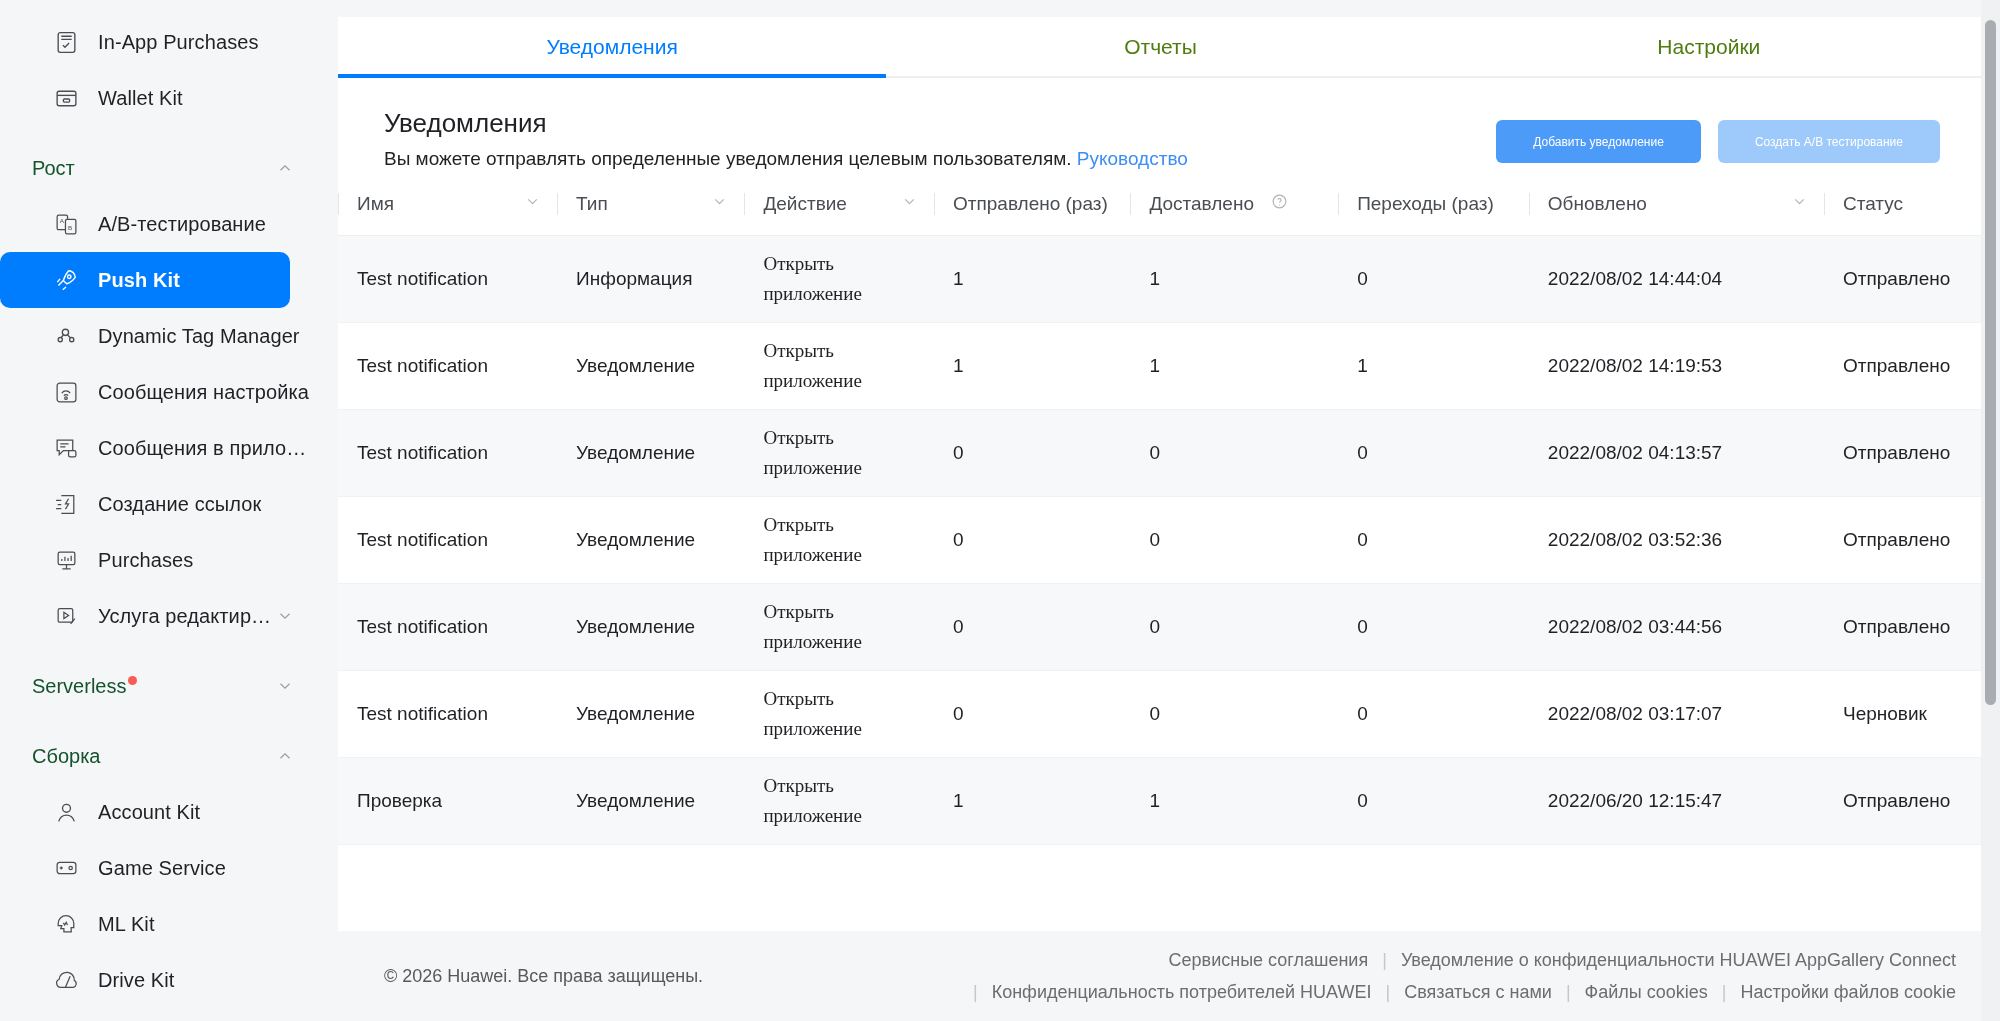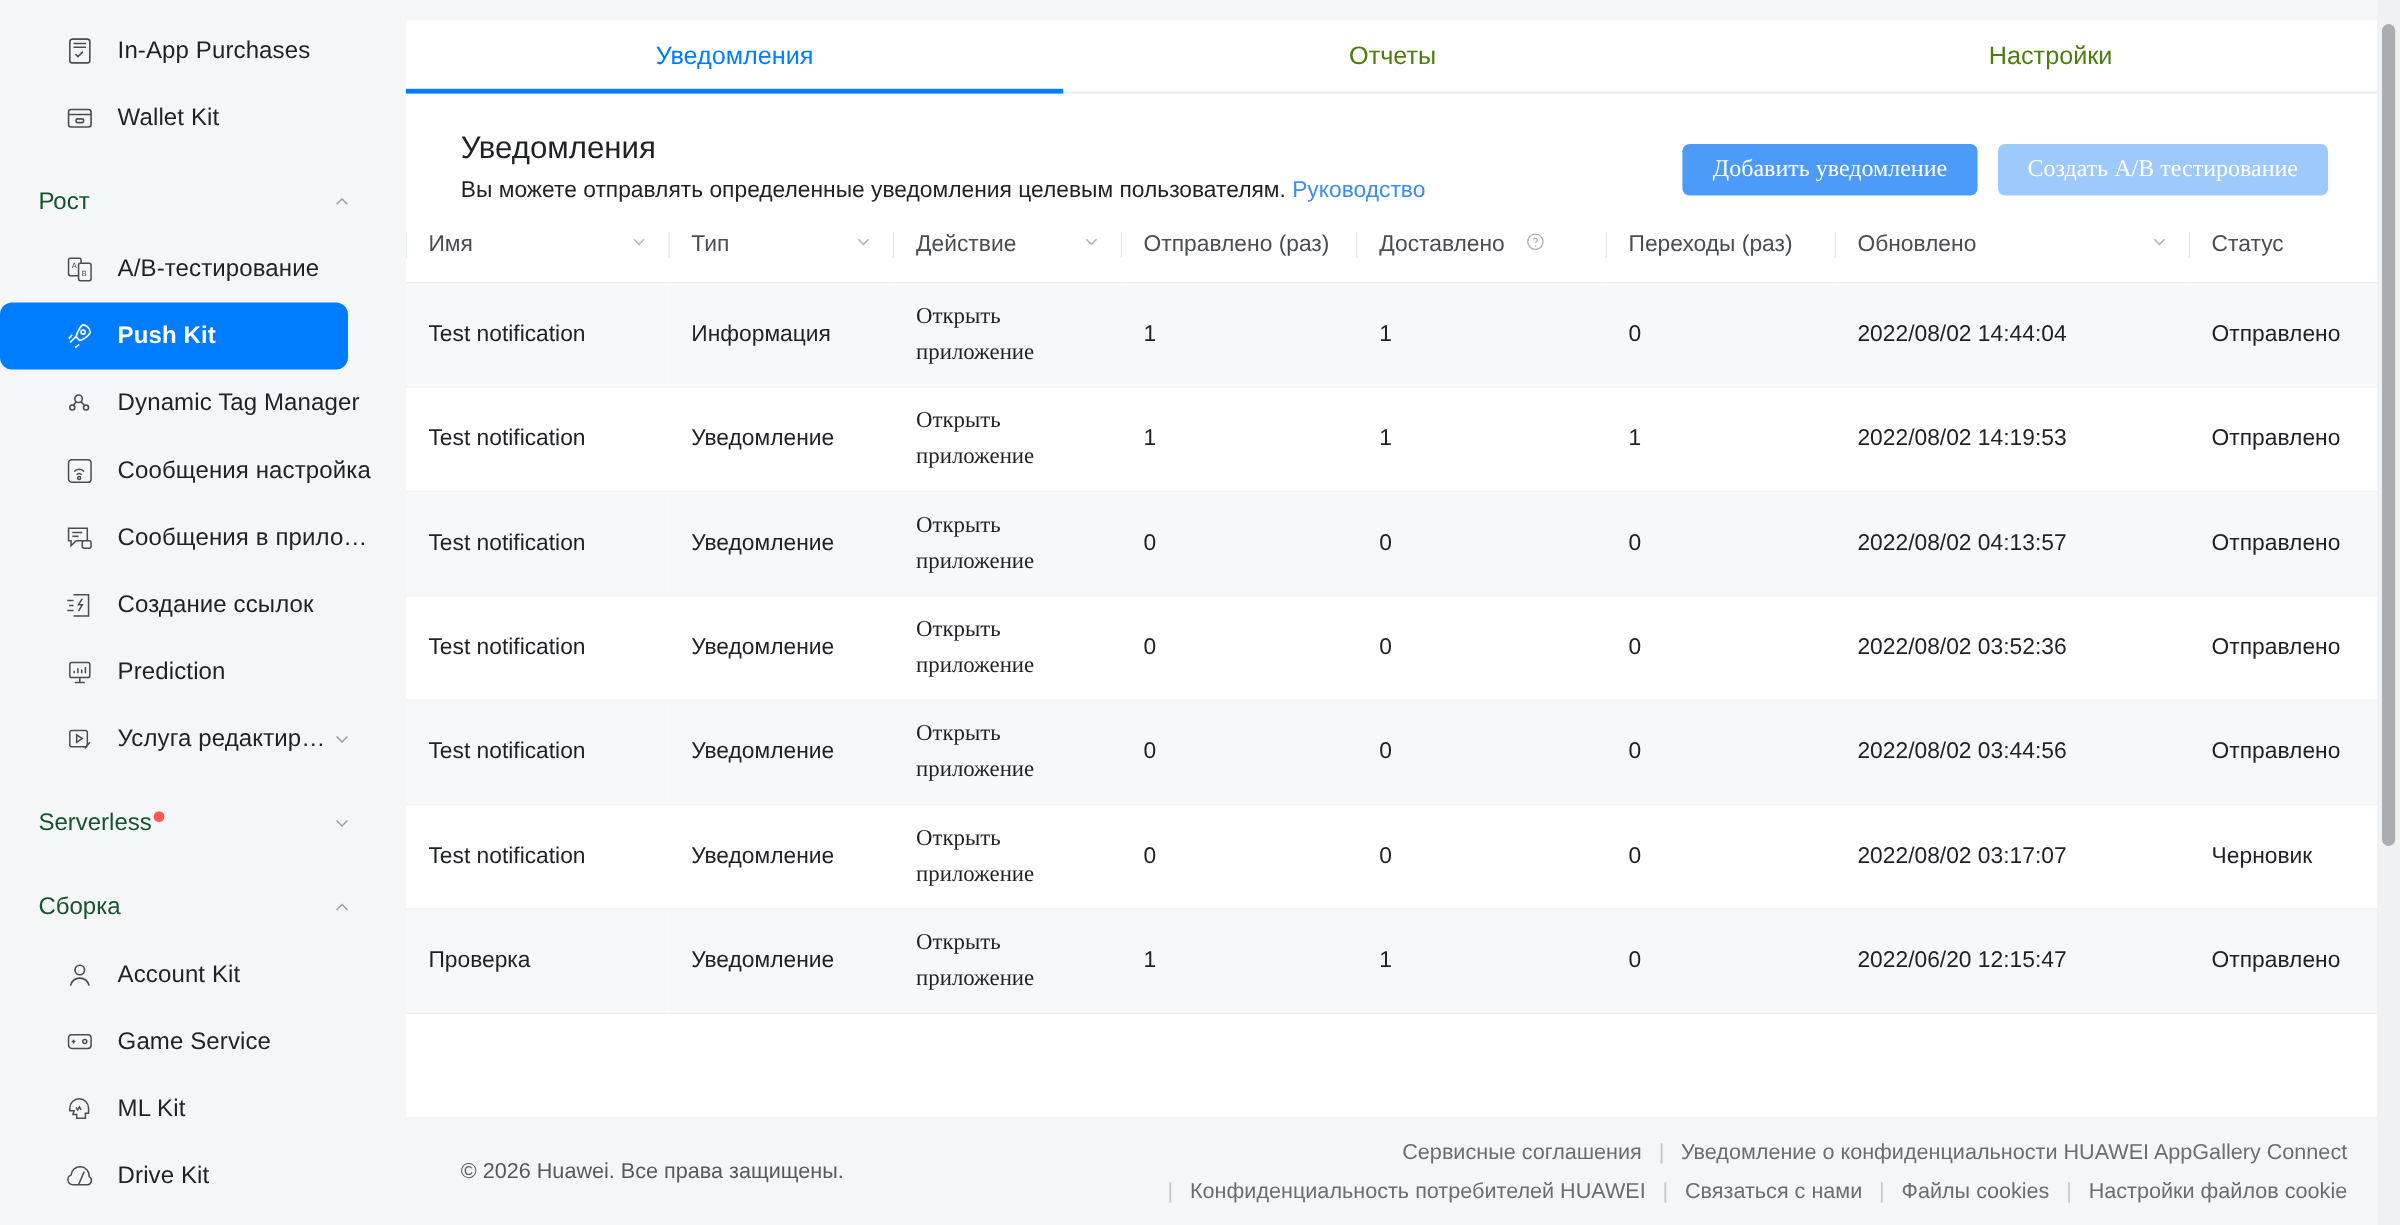--- a/index.html
+++ b/index.html
@@ -101,24 +101,24 @@
   }
   .page-title {
     font-size: 26px; color: #1f2125; font-weight: 400; line-height: 36px;
   }
   .page-sub {
     font-size: 19px; color: #1f2125; line-height: 30px; margin-top: 3px;
   }
   .page-sub a { color: #3c8df5; text-decoration: none; cursor: pointer; }
   .head-actions { display: flex; gap: 17px; padding-top: 15px; }
   .btn {
-    height: 43px; padding: 0 25px;
+    height: 43px; padding: 0 37px;
     border: none; border-radius: 6px;
-    font-size: 20px; color: #fff;
-    font-family: Liberation Serif, serif;
+    font-size: 12px; color: #fff;
+    font-family: Liberation Sans, sans-serif;
     cursor: pointer;
     display: flex; align-items: center; justify-content: center;
     white-space: nowrap;
   }
   .btn.primary { background: #4d9bf8; }
   .btn.secondary { background: #9ec9fb; }
 
   
   .table-wrap { flex: 1; overflow: hidden; position: relative; }
   table { width: 100%; border-collapse: collapse; table-layout: fixed; }
@@ -284,21 +284,21 @@
     </div>
 
     <div class="nav-item">
       <span class="ico">
         <svg width="25" height="25" viewBox="0 0 24 24" fill="none" stroke="#4a4d52" stroke-width="1.2">
           <rect x="4" y="4" width="16" height="12" rx="1.5"></rect>
             <path d="M12 16v4M8 20h8"></path>
             <path d="M7.5 12.5v-2m3 2v-4m3 4v-3m3 3v-5"></path>
         </svg>
       </span>
-      <span class="lbl">Prediction</span>
+      <span class="lbl">Purchases</span>
     </div>
 
     <div class="nav-item">
       <span class="ico">
         <svg width="25" height="25" viewBox="0 0 24 24" fill="none" stroke="#4a4d52" stroke-width="1.2">
           <rect x="4" y="4.5" width="14" height="13" rx="1.5"></rect>
             <path d="M9.5 8l4.5 3-4.5 3z"></path>
             <path d="M16 19l4-5"></path>
         </svg>
       </span>

